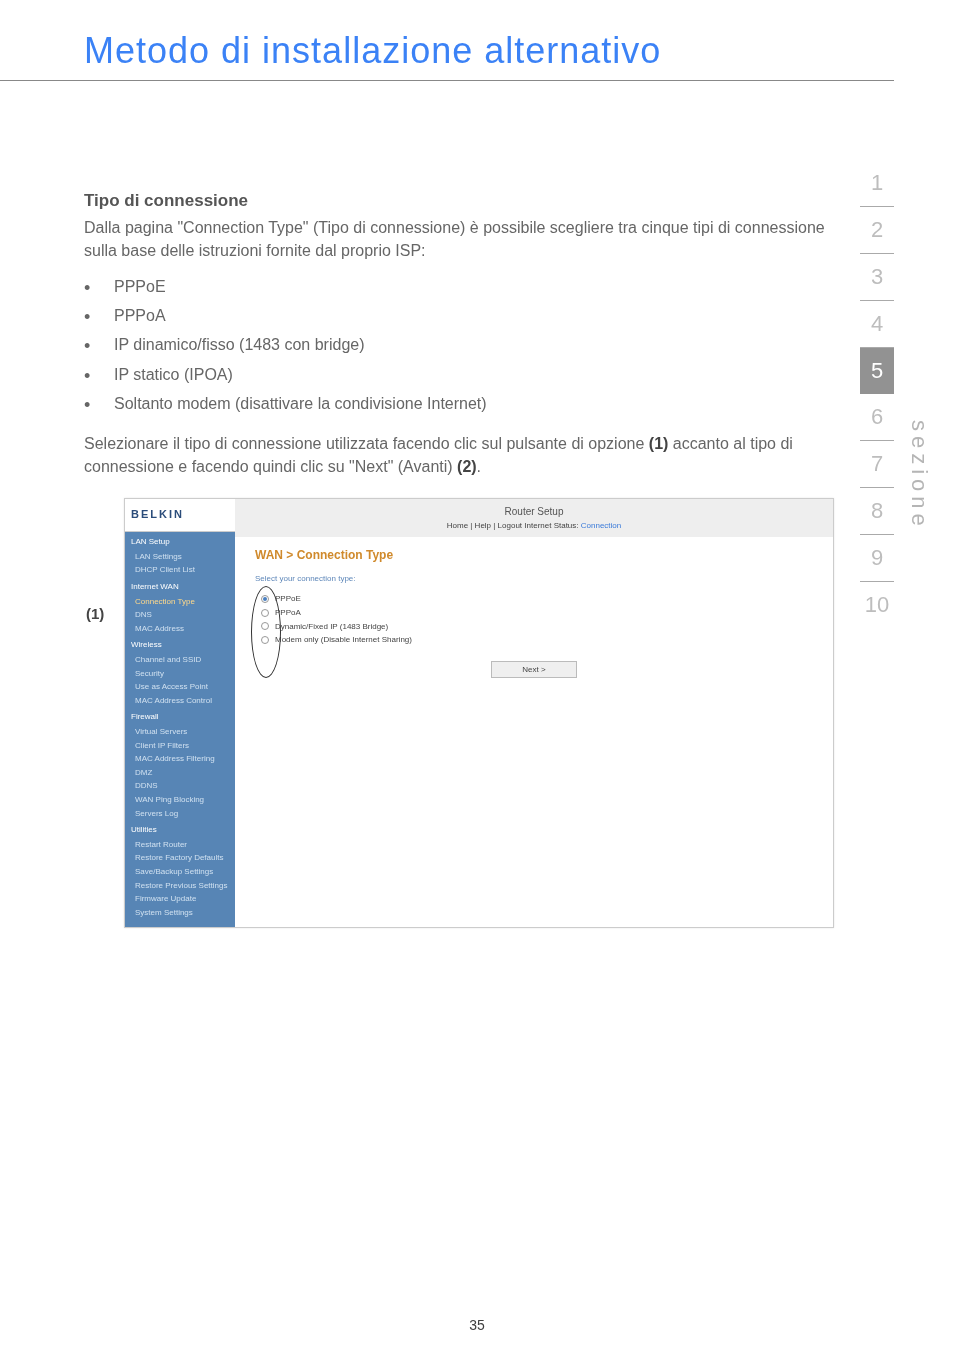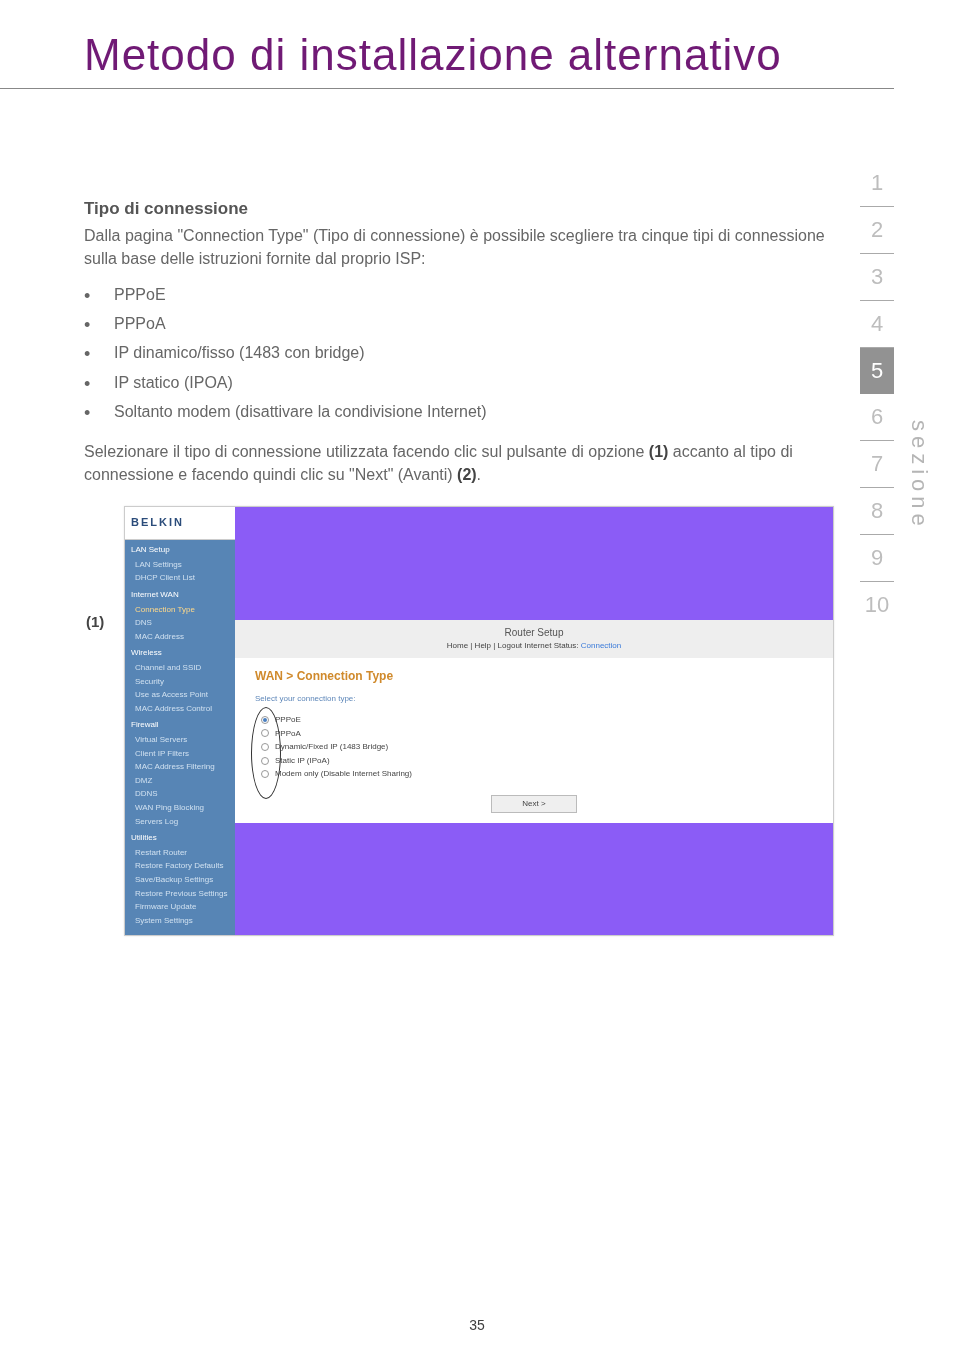--- a/index.html
+++ b/index.html
@@ -5,23 +5,23 @@
   * { box-sizing: border-box; margin: 0; padding: 0; }
   body {
     font-family: Arial, Helvetica, sans-serif;
     width: 954px;
     height: 1363px;
     background: #fff;
     position: relative;
     color: #333;
   }
   .page-title {
-    font-size: 44px;
+    font-size: 36px;
     font-weight: 300;
-    color: #701a75;
+    color: #3b82f6;
     letter-spacing: 1px;
     padding: 30px 0 8px 84px;
     border-bottom: 1px solid #888;
     margin: 0 60px 0 0;
   }
   .content {
     padding: 60px 120px 0 84px;
     color: #666;
     font-size: 16px;
     line-height: 1.45;
@@ -85,25 +85,24 @@
     position: absolute;
     left: -38px;
     top: 105px;
     font-weight: bold;
     color: #444;
     font-size: 15px;
   }
   .router-frame {
     width: 710px;
     border: 1px solid #ccc;
-    background: #8b5cf6;
+    background: #15803d;
     font-size: 9px;
     display: flex;
     box-shadow: 0 0 2px rgba(0,0,0,0.1);
-    align-items: center;
   }
   .router-sidebar {
     width: 110px;
     background: #5785b5;
     color: #cfe0f0;
     font-size: 8px;
     padding-bottom: 8px;
   }
   .router-logo-cell {
     background: #fff;
@@ -249,24 +248,20 @@
             <div class="radio-row">
                 <span class="radio"></span>
                 <span>PPPoA</span>
               </div>
             <div class="radio-row">
                 <span class="radio"></span>
                 <span>Dynamic/Fixed IP (1483 Bridge)</span>
               </div>
             <div class="radio-row">
                 <span class="radio"></span>
-                <span>Static IP (IPoA)</span>
-              </div>
-            <div class="radio-row">
-                <span class="radio"></span>
                 <span>Modem only (Disable Internet Sharing)</span>
               </div>
           </div>
           <div class="next-btn-wrap">
             <span class="next-btn">Next &gt;</span>
           </div>
         </div>
       </div>
     </div>
   </div>

